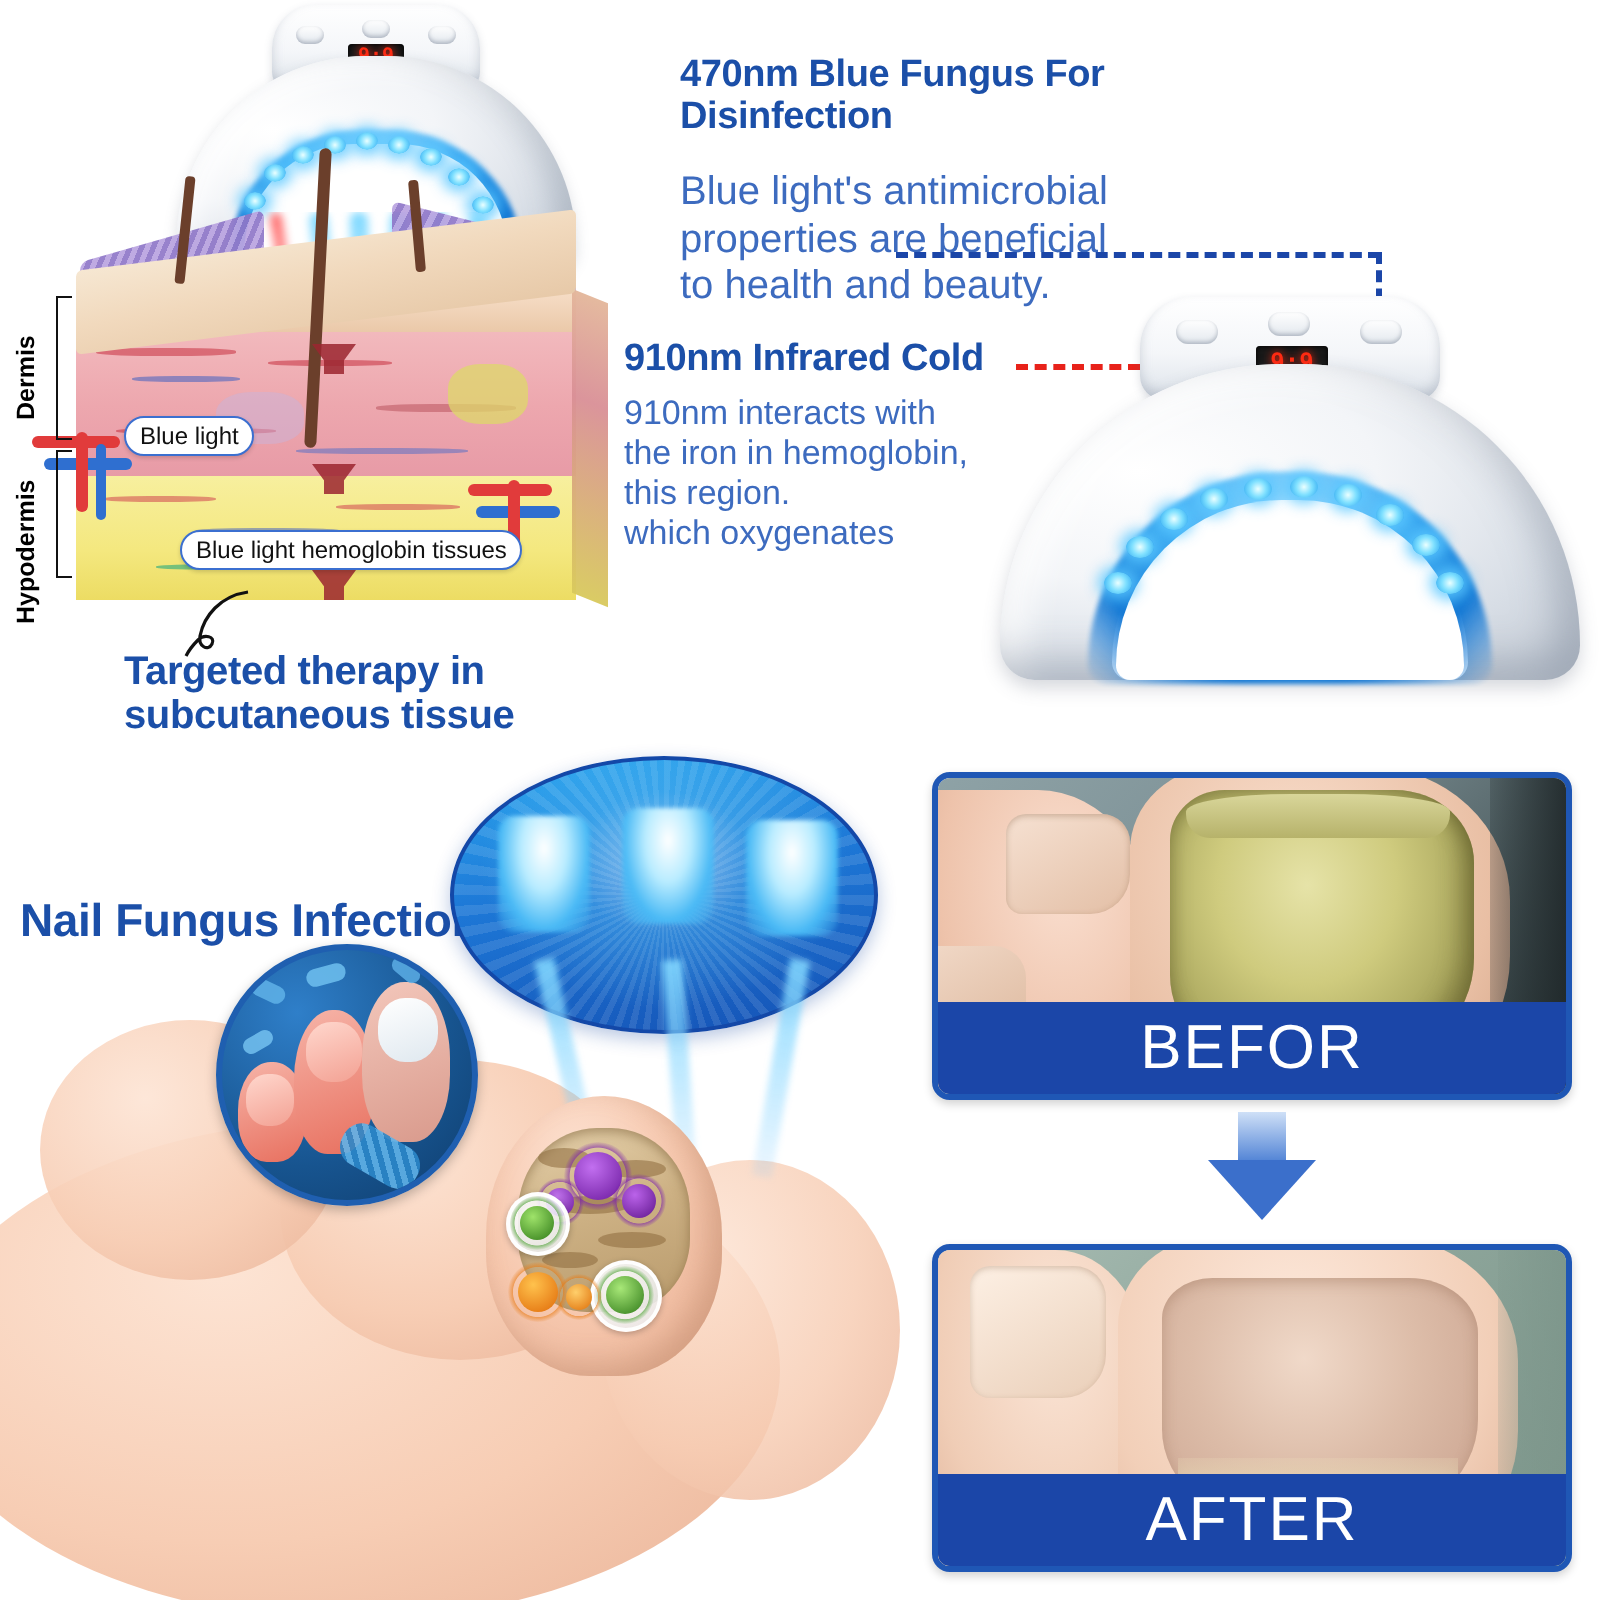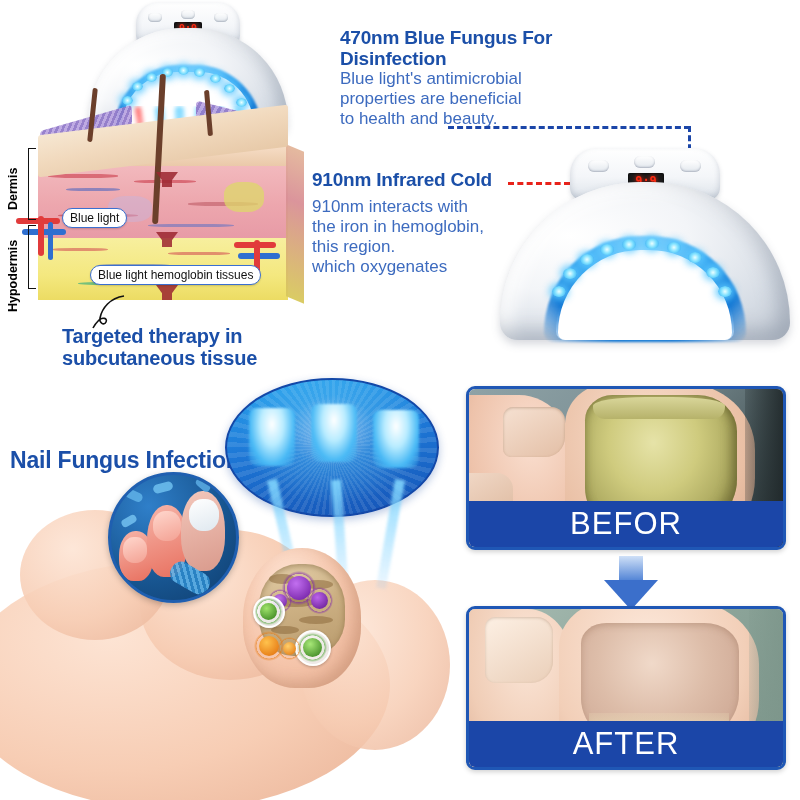--- a/index.html
+++ b/index.html
@@ -254,21 +254,21 @@
   <div class="abs h-blue" style="left:62px;top:326px;font-size:20px;width:250px;">
     <div>Targeted therapy in</div>
     <div>subcutaneous tissue</div>
   </div>
 
   <div class="abs" style="left:340px;top:28px;width:250px;">
     <div class="h-blue" style="font-size:19px;">
       <div>470nm Blue Fungus For</div>
       <div>Disinfection</div>
     </div>
-    <div class="p-blue" style="font-size:17px;margin-top:0;">
+    <div class="p-blue" style="font-size:20px;margin-top:16px;">
       <div>Blue light's antimicrobial</div>
       <div>properties are beneficial</div>
       <div>to health and beauty.</div>
     </div>
   </div>
 
   <div class="abs" style="left:312px;top:170px;width:230px;">
     <div class="h-blue" style="font-size:19px;">
       <div>910nm Infrared Cold</div>
     </div>
@@ -399,21 +399,21 @@
       <div class="abs" style="left:276px;top:0;width:46px;height:158px;background:linear-gradient(90deg,rgba(30,40,42,.25),#1e2628);"></div>
     </div>
     <div class="plabel">BEFOR</div>
   </div>
 
   <div class="arrow-dn">
     <div class="shaft"></div>
       <div class="head"></div>
   </div>
 
-  <div class="panel" style="left:466px;top:606px;width:314px;height:158px;">
+  <div class="panel" style="left:466px;top:622px;width:314px;height:158px;">
     <div class="ph" style="background:linear-gradient(135deg,#a9bdb4 0%,#8fa79c 45%,#7d968b 100%);">
       <div class="abs" style="left:-12px;top:0px;width:118px;height:158px;border-radius:0 40% 36% 0;
            background:radial-gradient(ellipse at 60% 28%,#fbe6d8,#f0cdb6 60%,#dcae94 100%);"></div>
       <div class="abs" style="left:16px;top:8px;width:68px;height:66px;border-radius:10px 16px 22px 10px;
            background:linear-gradient(150deg,#fdf0e4,#eacfb9);box-shadow:inset 0 1px 3px rgba(150,110,80,.35);"></div>
 
       <div class="abs" style="left:90px;top:-8px;width:200px;height:176px;border-radius:26% 36% 44% 30%;
            background:radial-gradient(ellipse at 44% 28%,#fde9dc,#f2cfb8 62%,#ddae93 100%);"></div>
       <div class="abs" style="left:112px;top:14px;width:158px;height:126px;border-radius:16% 22% 44% 40%;
            background:radial-gradient(ellipse at 45% 32%,#f0d9c9 0%,#ddbda9 45%,#c8a08c 100%);

